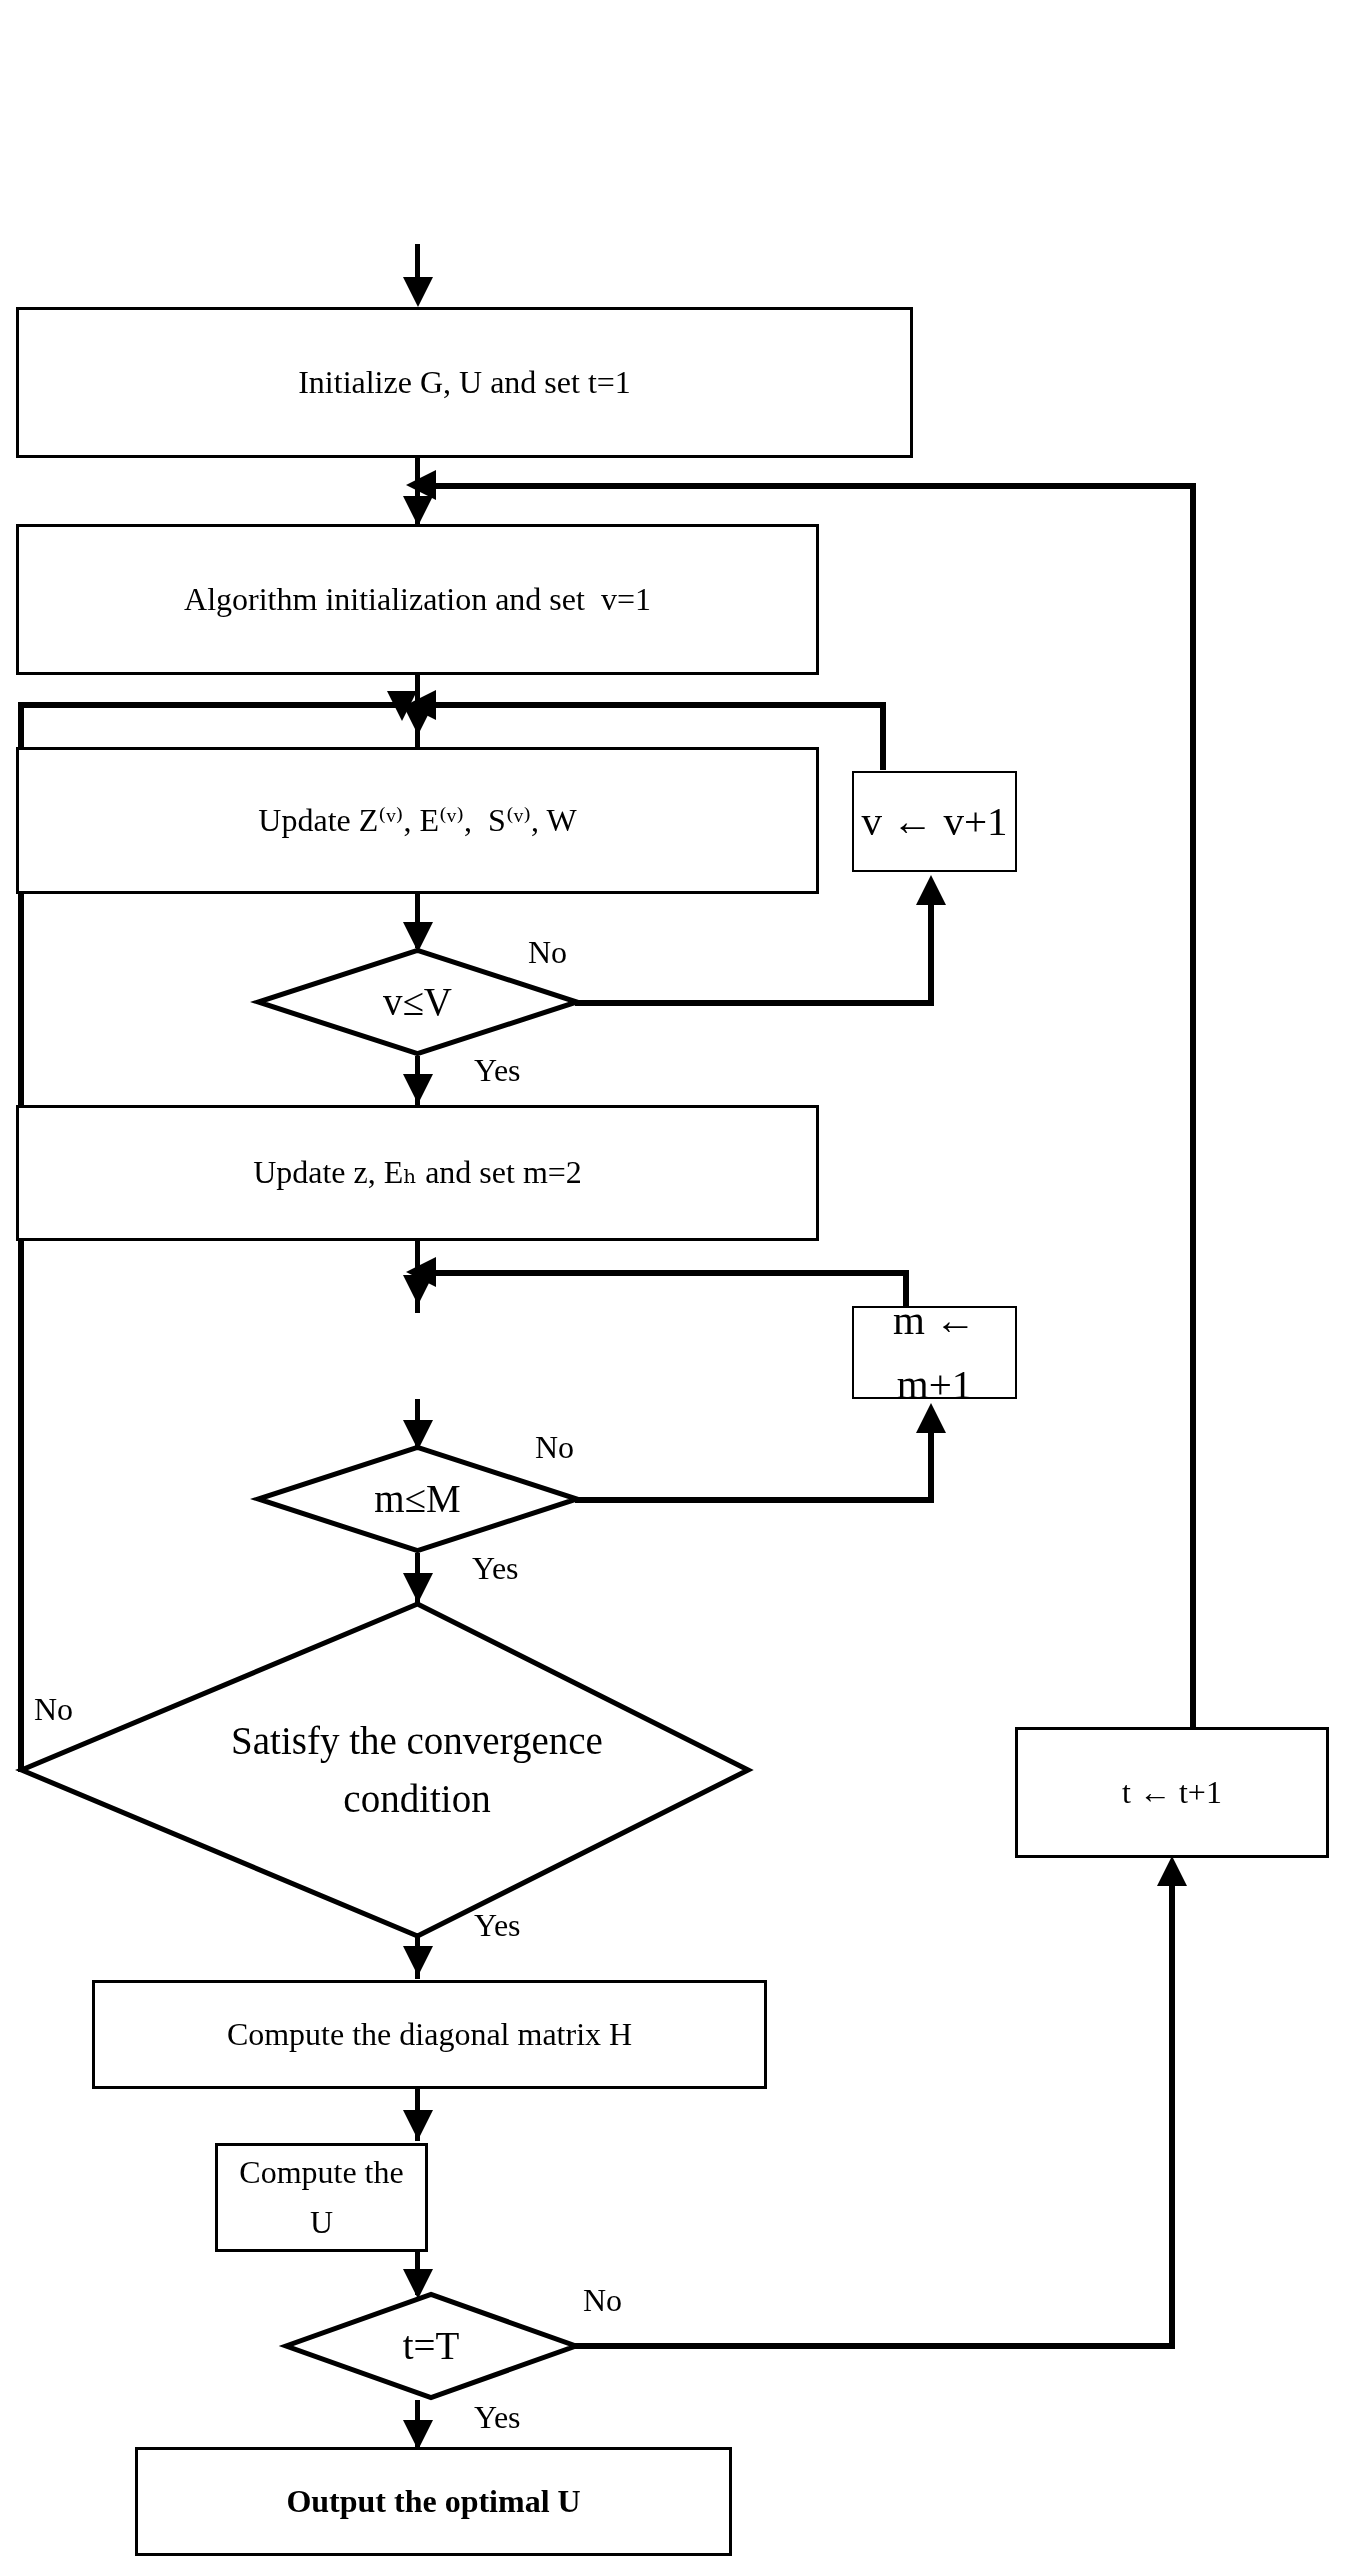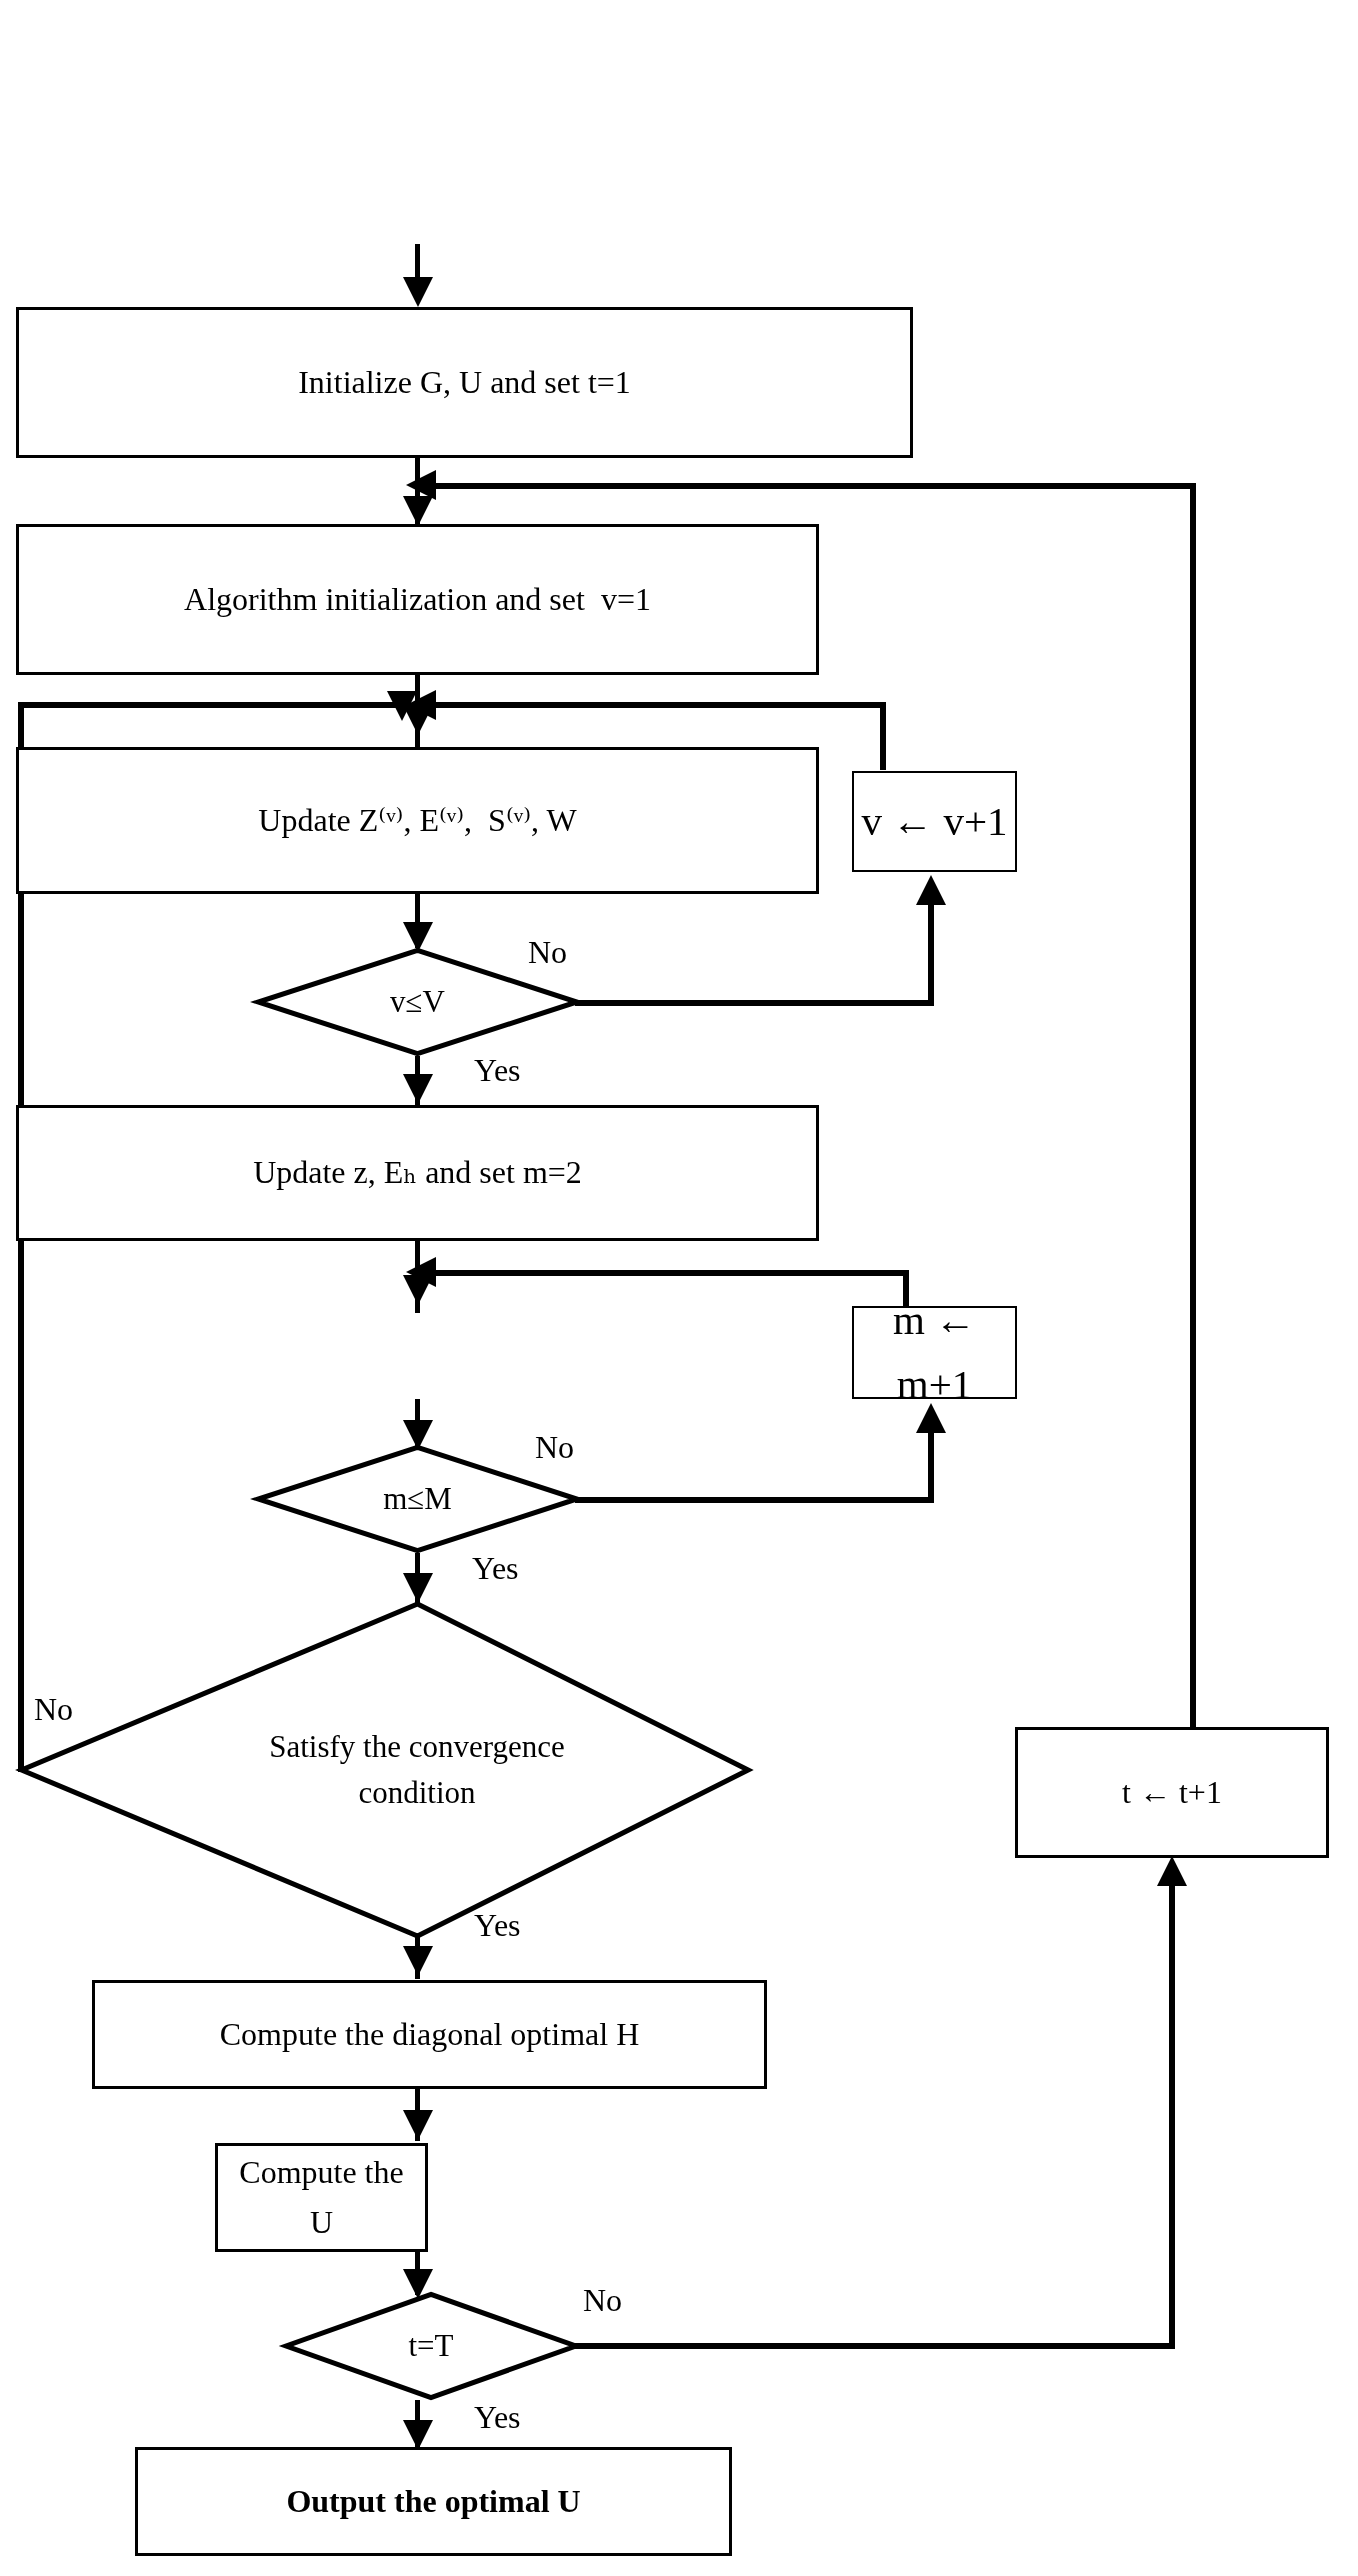--- a/index.html
+++ b/index.html
@@ -55,21 +55,21 @@
   .diamond .dlabel {
     position: absolute;
     left: 0;
     top: 0;
     width: 100%;
     height: 100%;
     display: flex;
     align-items: center;
     justify-content: center;
     text-align: center;
-    font-size: 31px;
+    font-size: 39px;
     color: #000000;
     line-height: 1.5;
     pointer-events: none;
   }
 
   
   .line {
     position: absolute;
     background: #000000;
   }
@@ -217,21 +217,21 @@
   <div class="arrow down" style="left:403px; top:1946px;"></div>
 
   <div class="node proc" style="left:1015px; top:1727px; width:314px; height:131px;">
     <span class="txt big">t ← t+1</span>
   </div>
 
   <div class="line vline" style="left:1169px; top:1886px; width:5.7px; height:460px;"></div>
   <div class="arrow up" style="left:1157px; top:1856px;"></div>
 
   <div class="node proc" style="left:92px; top:1980px; width:675px; height:109px;">
-    <span class="txt big">Compute the diagonal optimal H</span>
+    <span class="txt big">Compute the diagonal matrix H</span>
   </div>
 
   <div class="line vline" style="left:415px; top:2089px; width:5px; height:52px;"></div>
   <div class="arrow down" style="left:403px; top:2110px;"></div>
 
   <div class="node proc" style="left:215px; top:2143px; width:213px; height:109px;">
     <span class="txt big">Compute the U</span>
   </div>
   <div class="node proc-thin" style="left:429px; top:2143px; width:0px; height:109px; border:none;"></div>
 

